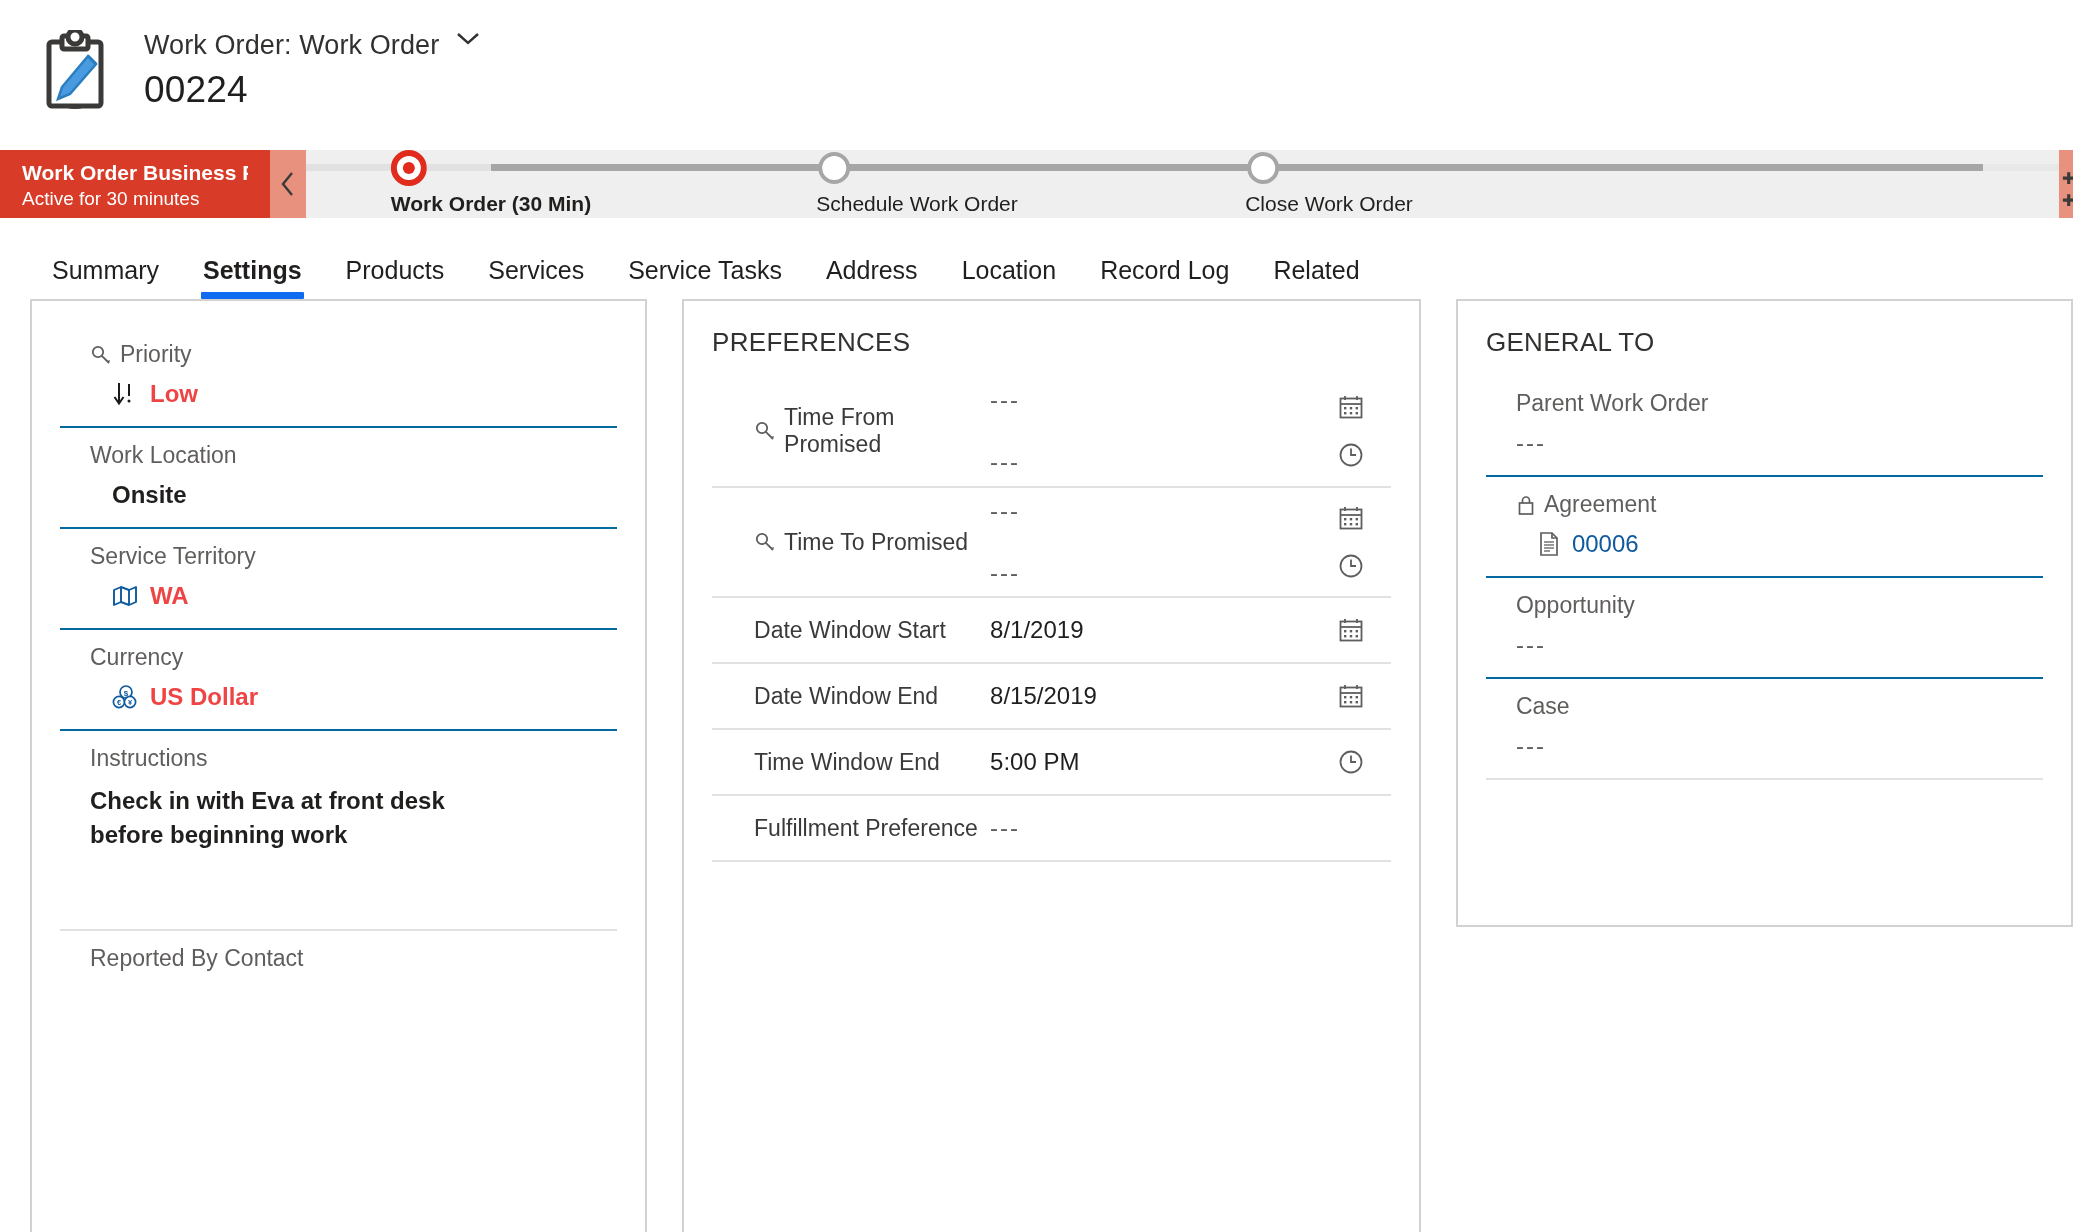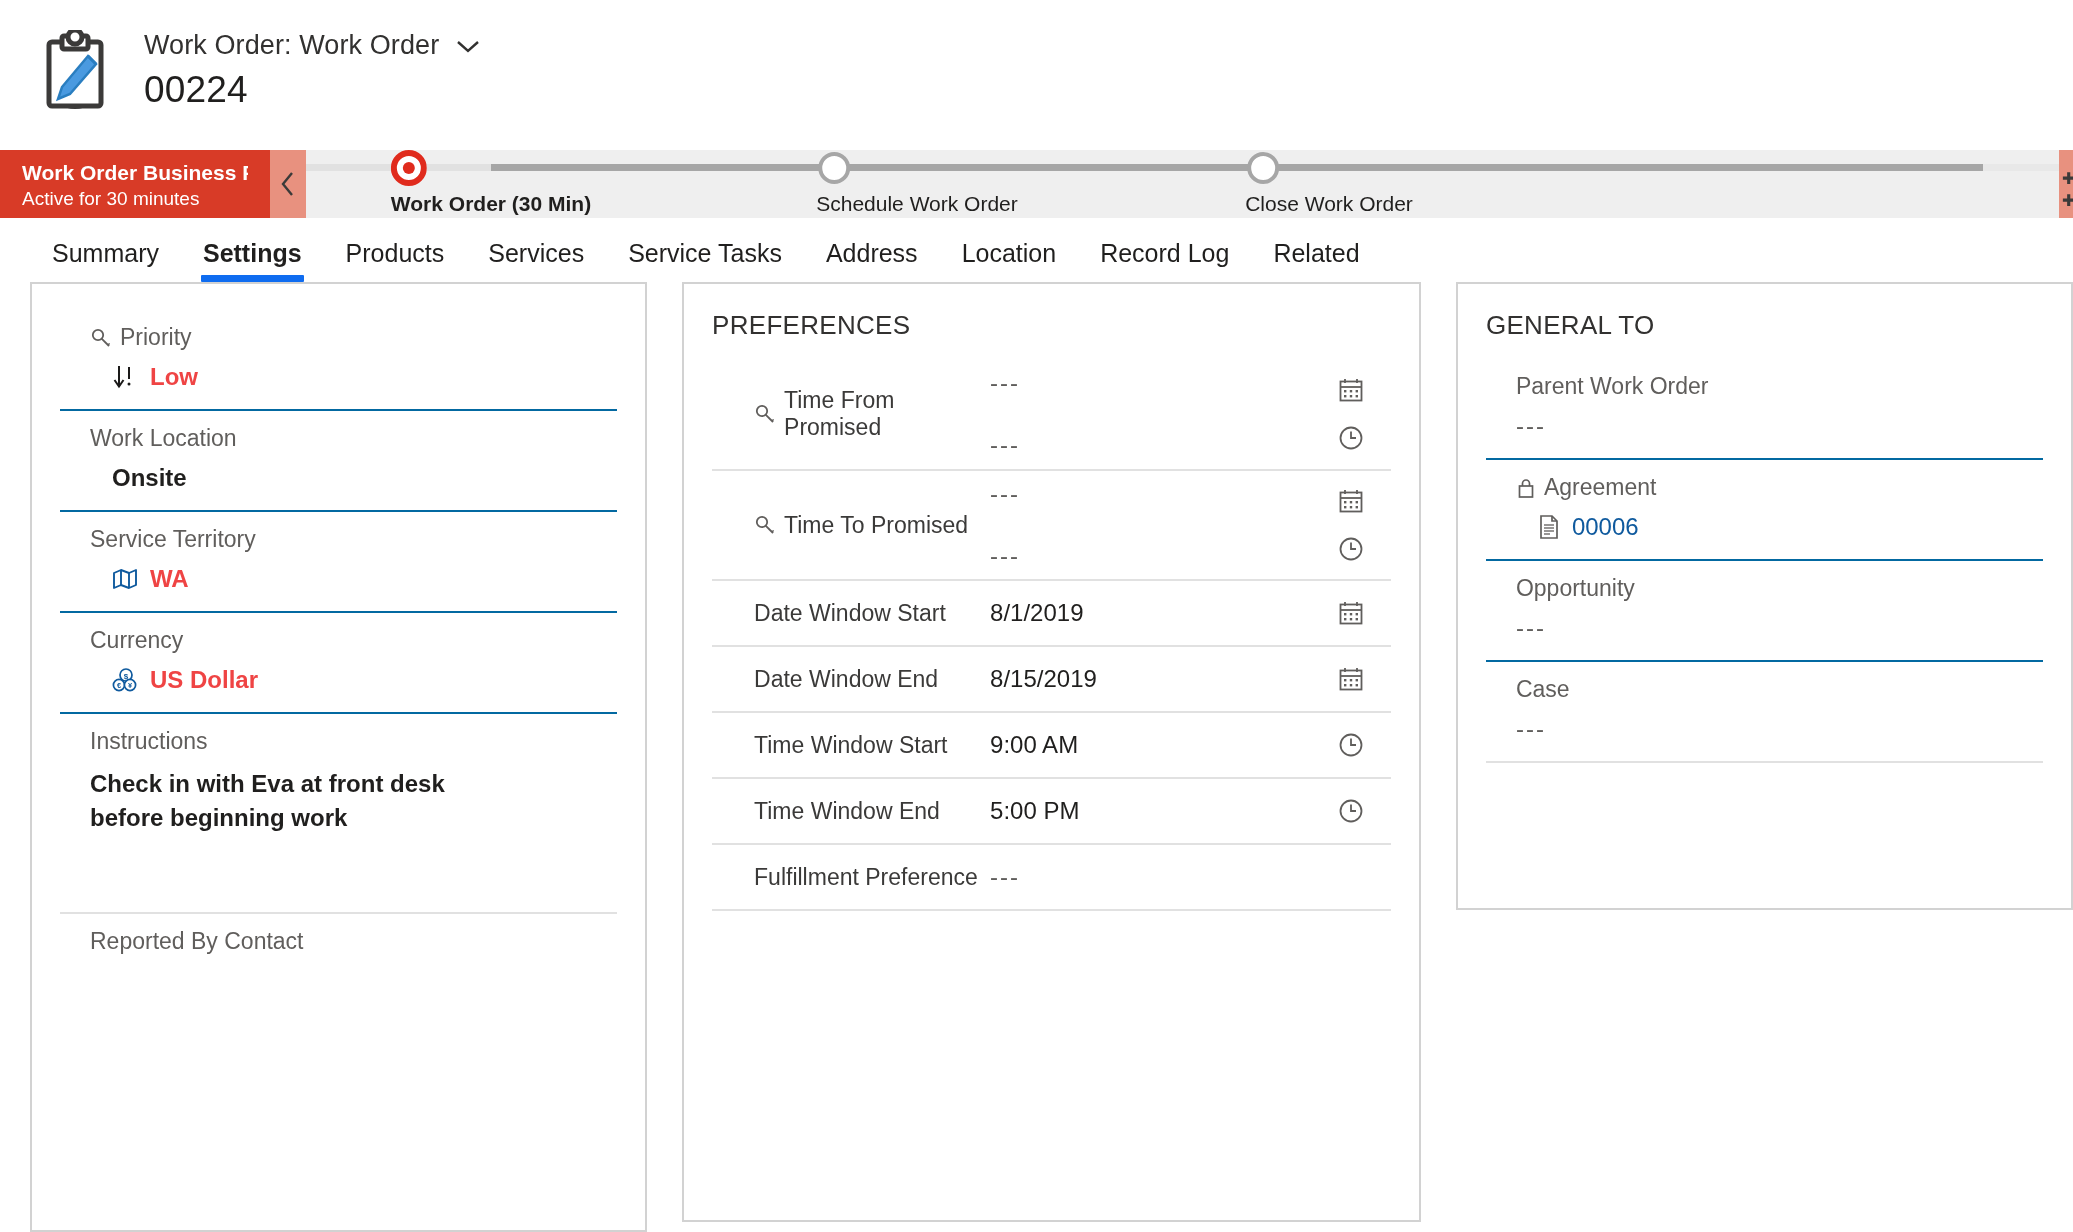--- a/index.html
+++ b/index.html
@@ -13,21 +13,21 @@
 
   
   .record-header {
     display: flex;
     align-items: flex-start;
     padding: 24px 0 0 38px;
     height: 150px;
   }
   .record-icon { width: 74px; height: 86px; flex: 0 0 auto; margin-top: 6px; }
   .record-title-block { margin-left: 32px; padding-top: 6px; }
-  .record-entity-row { display: flex; align-items: center; gap: 16px; }
+  .record-entity-row { display: flex; align-items: flex-start; gap: 16px; }
   .record-entity {
     font-size: 27px;
     color: #323130;
     font-weight: 400;
     letter-spacing: .1px;
   }
   .chev-down { width: 26px; height: 16px; display: block; }
   .record-name {
     font-size: 37px;
     color: #201f1e;
@@ -114,21 +114,21 @@
     font-size: 16px;
     line-height: 22px;
     letter-spacing: -1px;
   }
 
   
   .tabstrip {
     display: flex;
     align-items: flex-end;
     padding: 18px 0 0 30px;
-    height: 64px;
+    height: 81px;
     gap: 0;
     background: #ffffff;
   }
   .tab {
     position: relative;
     font-size: 25px;
     color: #201f1e;
     padding: 0 22px 14px 22px;
     cursor: pointer;
     white-space: nowrap;
@@ -560,34 +560,20 @@
                 <rect x="17.6" y="13" width="2.4" height="2.4"></rect>
                 <rect x="6" y="18" width="2.4" height="2.4"></rect>
                 <rect x="11.8" y="18" width="2.4" height="2.4"></rect>
                 <rect x="17.6" y="18" width="2.4" height="2.4"></rect>
               </g>
           </svg>
         </span>
       </div>
     </div>
 
-    <div class="pref-row">
-      <div class="pref-label">
-        <span>Time Window Start</span>
-      </div>
-      <div class="pref-value">9:00 AM</div>
-      <div class="pref-icons">
-        <span>
-          <svg viewBox="0 0 26 26" width="26" height="26">
-            <circle cx="13" cy="13" r="10.5" fill="none" stroke="#605e5c" stroke-width="1.8"></circle>
-            <path d="M13 6.5 V13 H18" fill="none" stroke="#605e5c" stroke-width="1.8"></path>
-          </svg>
-        </span>
-      </div>
-    </div>
 
     <div class="pref-row">
       <div class="pref-label">
         <span>Time Window End</span>
       </div>
       <div class="pref-value">5:00 PM</div>
       <div class="pref-icons">
         <span>
           <svg viewBox="0 0 26 26" width="26" height="26">
             <circle cx="13" cy="13" r="10.5" fill="none" stroke="#605e5c" stroke-width="1.8"></circle>

